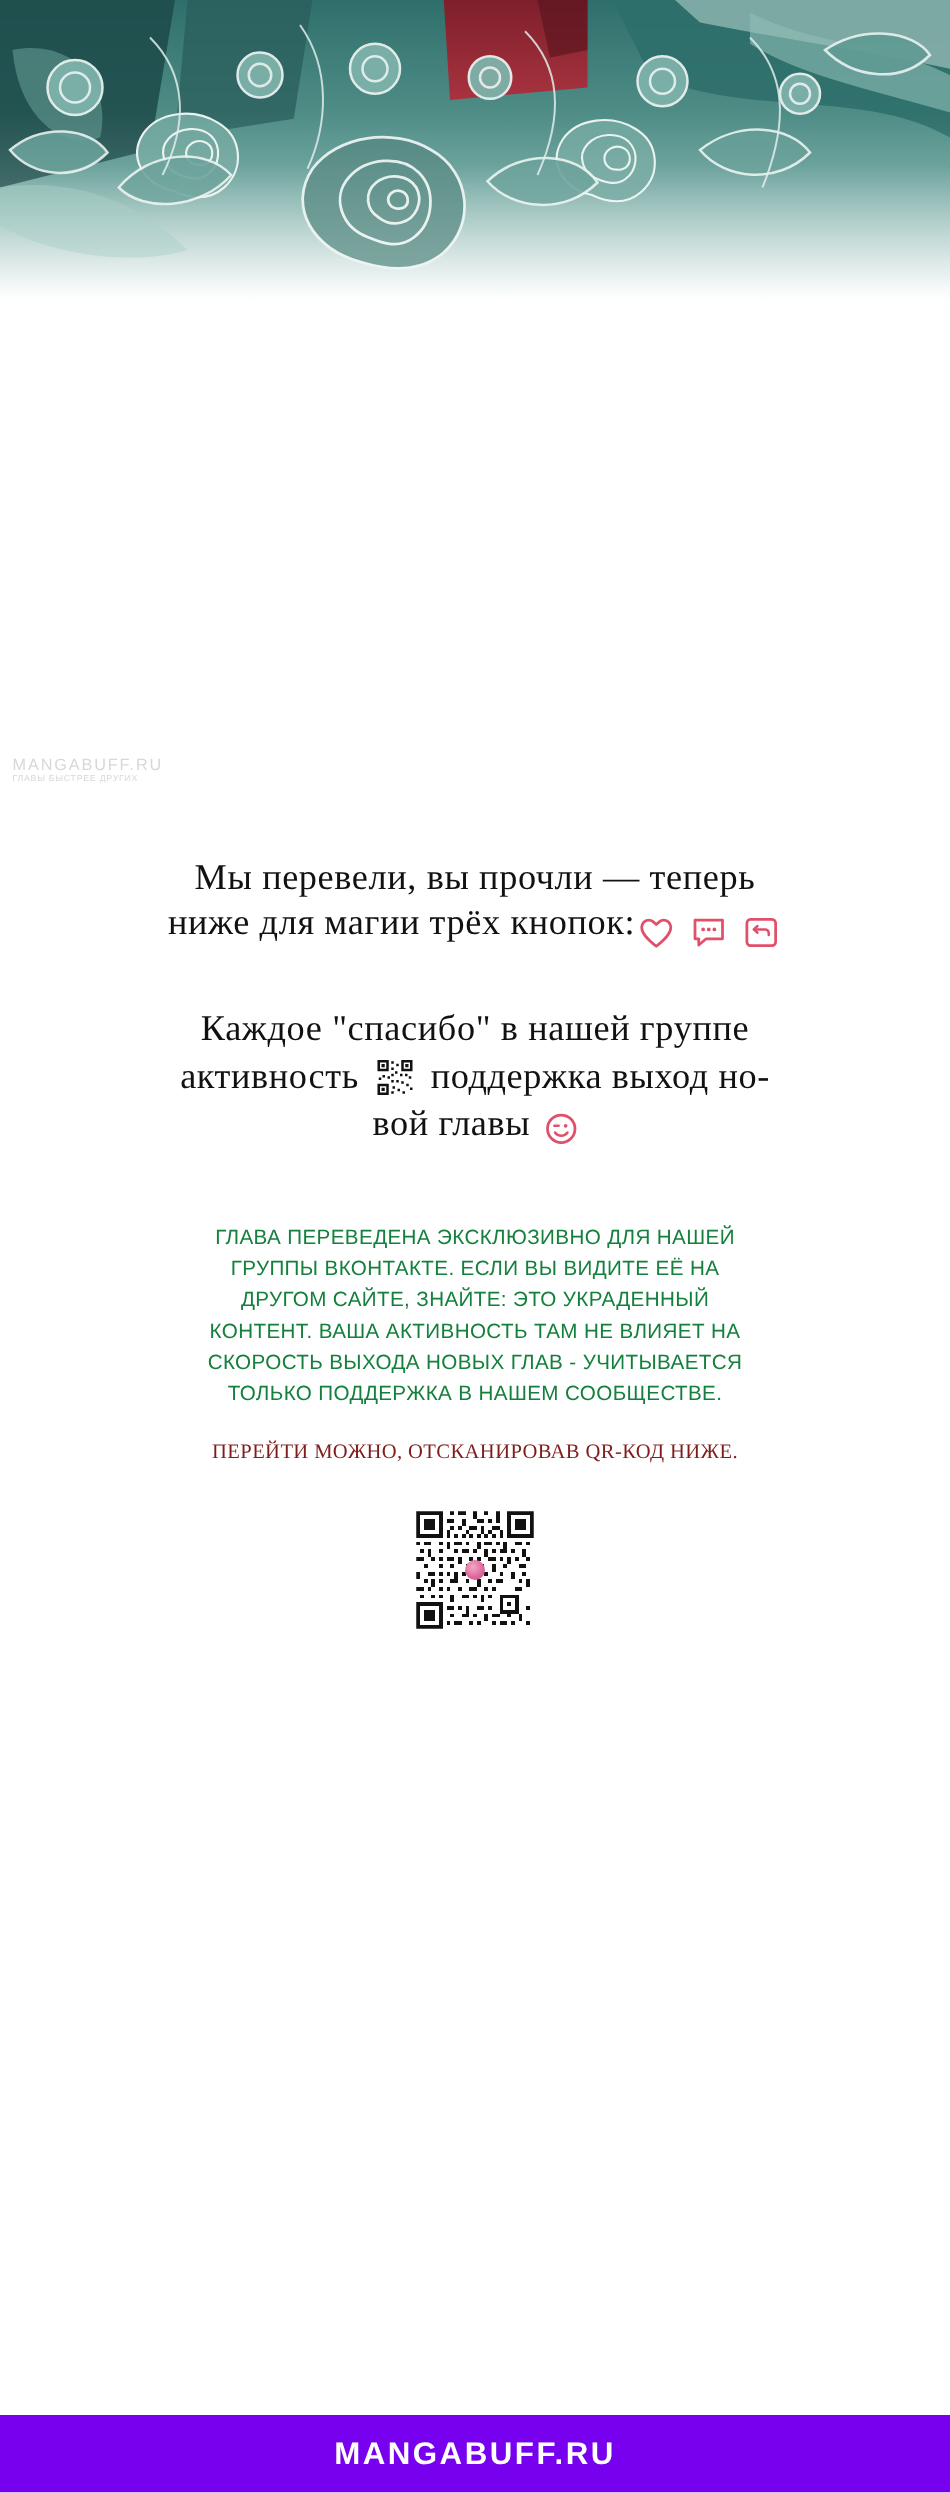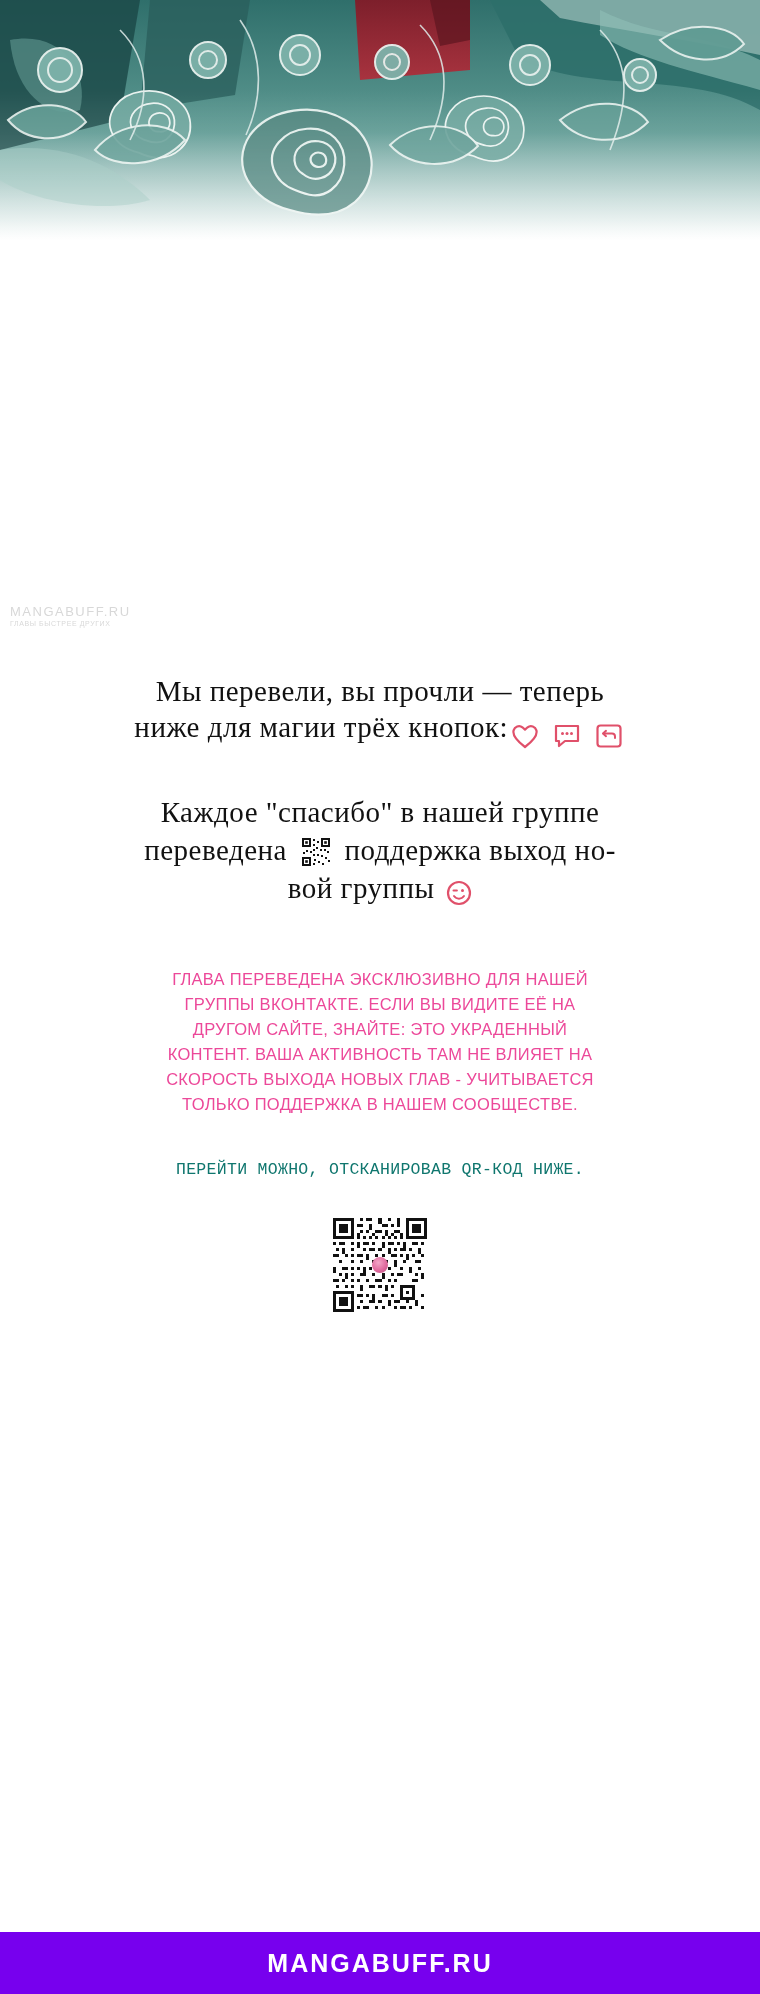--- a/index.html
+++ b/index.html
@@ -57,21 +57,21 @@
     color: #111111;
   }
 
   .headline {
     font-family: "Liberation Serif", serif;
     font-size: 29px;
     line-height: 36px;
     letter-spacing: 0.5px;
     padding: 0 60px;
     font-weight: normal;
-    margin: 1px;
+    margin: 12px;
   }
   .headline .inline-icons {
     display: inline-block;
     vertical-align: -6px;
     white-space: nowrap;
   }
   .ico {
     display: inline-block;
     vertical-align: middle;
     margin: 0 3px;
@@ -102,32 +102,32 @@
     margin-left: 4px;
   }
 
   .body-text {
     margin: 52px auto 0 auto;
     width: 430px;
     font-family: "Liberation Sans", sans-serif;
     font-size: 16.5px;
     line-height: 25px;
     letter-spacing: 0.3px;
-    color: #ec4899;
+    color: #15803d;
     text-transform: uppercase;
   }
 
   .note-text {
-    margin: 40px auto 0 auto;
+    margin: 20px auto 0 auto;
     width: 520px;
-    font-family: Liberation Mono, monospace;
+    font-family: Liberation Serif, serif;
     font-size: 16.5px;
     line-height: 25px;
     letter-spacing: 0.3px;
-    color: #0f766e;
+    color: #7f1d1d;
     text-transform: uppercase;
   }
 
   .qr-big-wrap {
     margin: 36px auto 0 auto;
     width: 94px;
     height: 94px;
     position: relative;
   }
   .qr-big-wrap svg { display: block; }
@@ -283,21 +283,21 @@
           <rect x="2.5" y="2.5" width="23" height="21" rx="3" fill="none" stroke="#e0506a" stroke-width="2.2"></rect>
           <path d="M8.5 10.5 H17 a3 3 0 0 1 3 3 v1.5" fill="none" stroke="#e0506a" stroke-width="2" stroke-linecap="round"></path>
           <path d="M11 7.8 L8 10.5 L11 13.2" fill="none" stroke="#e0506a" stroke-width="2" stroke-linecap="round" stroke-linejoin="round"></path>
         </svg>
       </span>
     </span>
   </p>
 
   <p class="headline2">
     <span>Каждое "спасибо" в нашей группе</span><br>
-    <span>переведена</span>
+    <span>активность</span>
     <span class="qr-inline">
       <svg width="30" height="30" viewBox="0 0 30 30" aria-hidden="true">
         <rect x="0" y="0" width="30" height="30" fill="#ffffff"></rect>
         <g fill="#111111">
           <rect x="1" y="1" width="9" height="9"></rect>
             <rect x="20" y="1" width="9" height="9"></rect>
             <rect x="1" y="20" width="9" height="9"></rect>
         </g>
         <g fill="#ffffff">
           <rect x="3" y="3" width="5" height="5"></rect>
@@ -325,21 +325,21 @@
             <rect x="24" y="20" width="2" height="2"></rect>
           <rect x="27" y="23" width="2" height="2"></rect>
             <rect x="13" y="22" width="2" height="2"></rect>
             <rect x="17" y="24" width="2" height="2"></rect>
           <rect x="21" y="26" width="2" height="2"></rect>
             <rect x="12" y="26" width="2" height="2"></rect>
         </g>
       </svg>
     </span>
     <span>поддержка выход но-</span><br>
-    <span>вой группы</span>
+    <span>вой главы</span>
     <span class="smiley">
       <svg width="26" height="26" viewBox="0 0 26 26" aria-hidden="true">
         <circle cx="13" cy="13" r="11" fill="none" stroke="#e0506a" stroke-width="2.2"></circle>
         <path d="M7.5 10.5 h3.4" stroke="#e0506a" stroke-width="2" stroke-linecap="round"></path>
         <circle cx="16.5" cy="10.6" r="1.5" fill="#e0506a"></circle>
         <path d="M8 16 C10.5 19.5 15.5 19.5 18 16" fill="none" stroke="#e0506a" stroke-width="2" stroke-linecap="round"></path>
       </svg>
     </span>
   </p>
 

